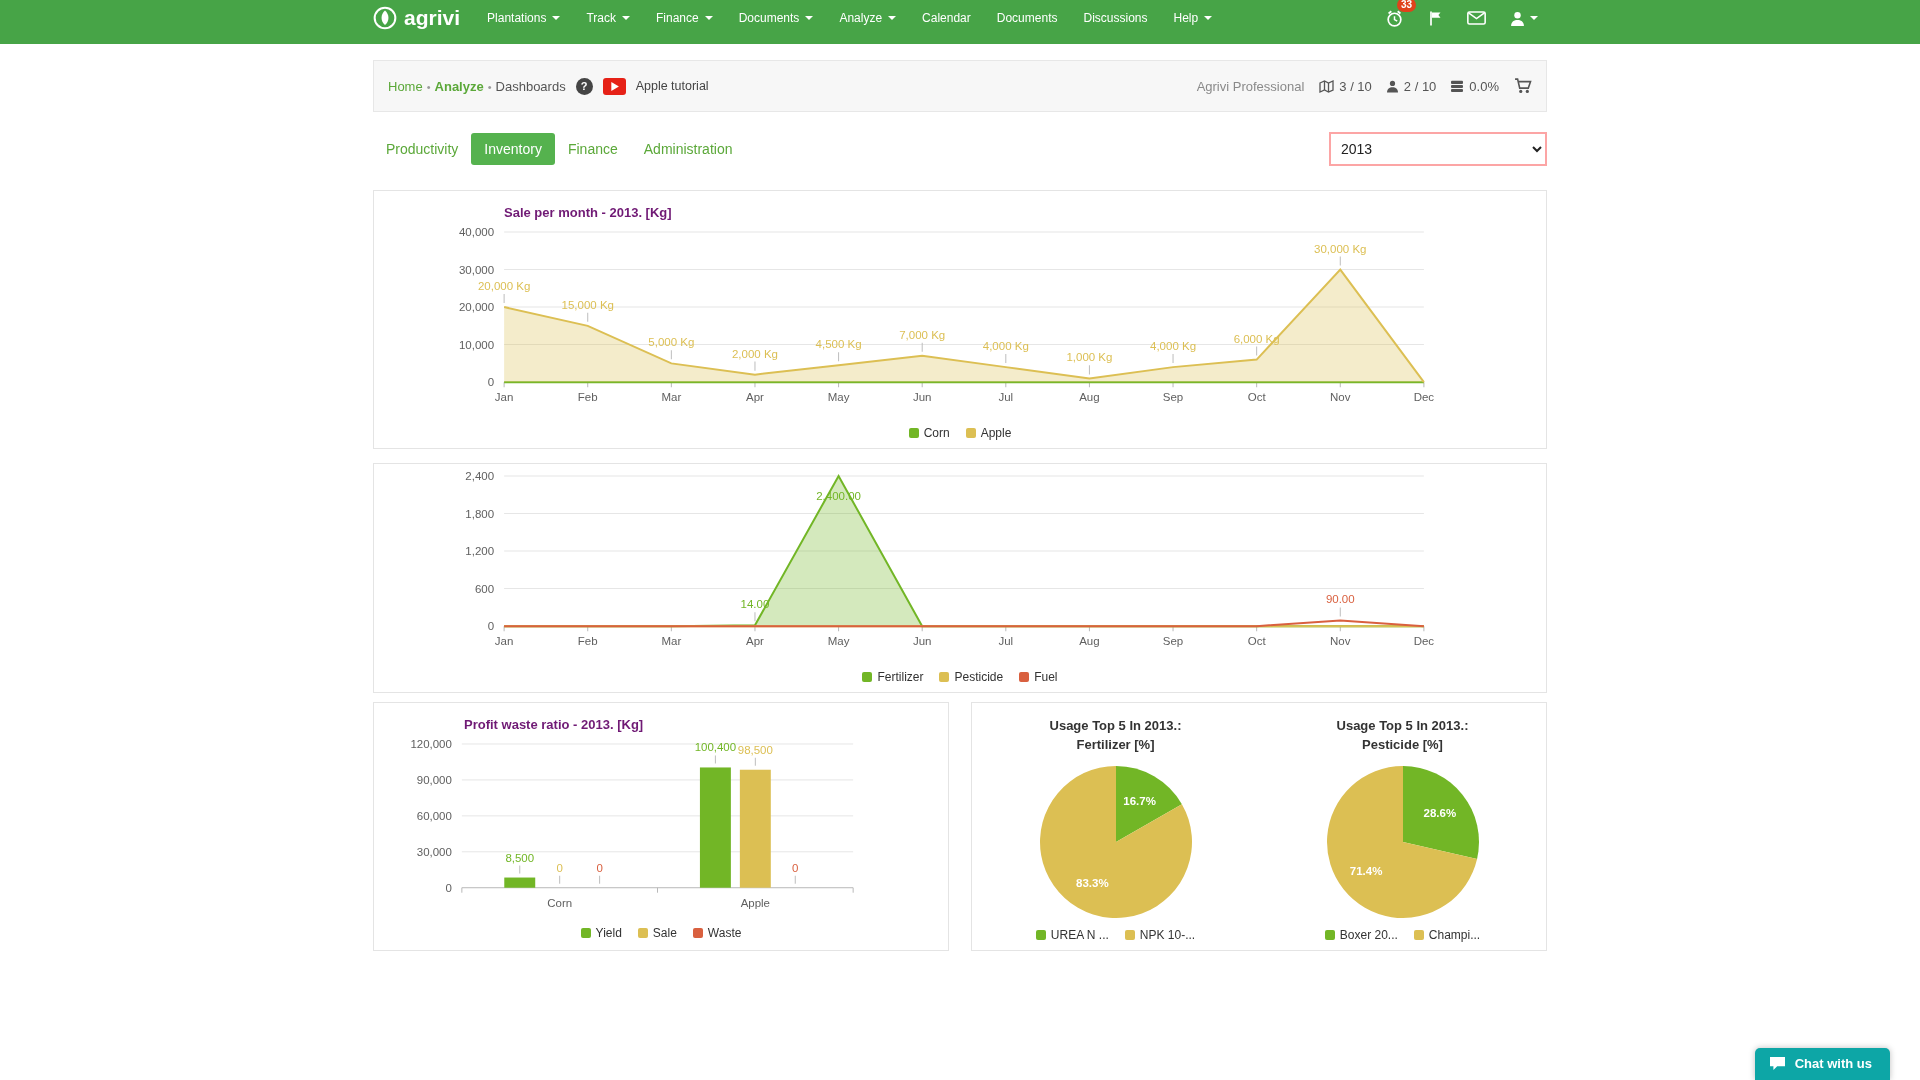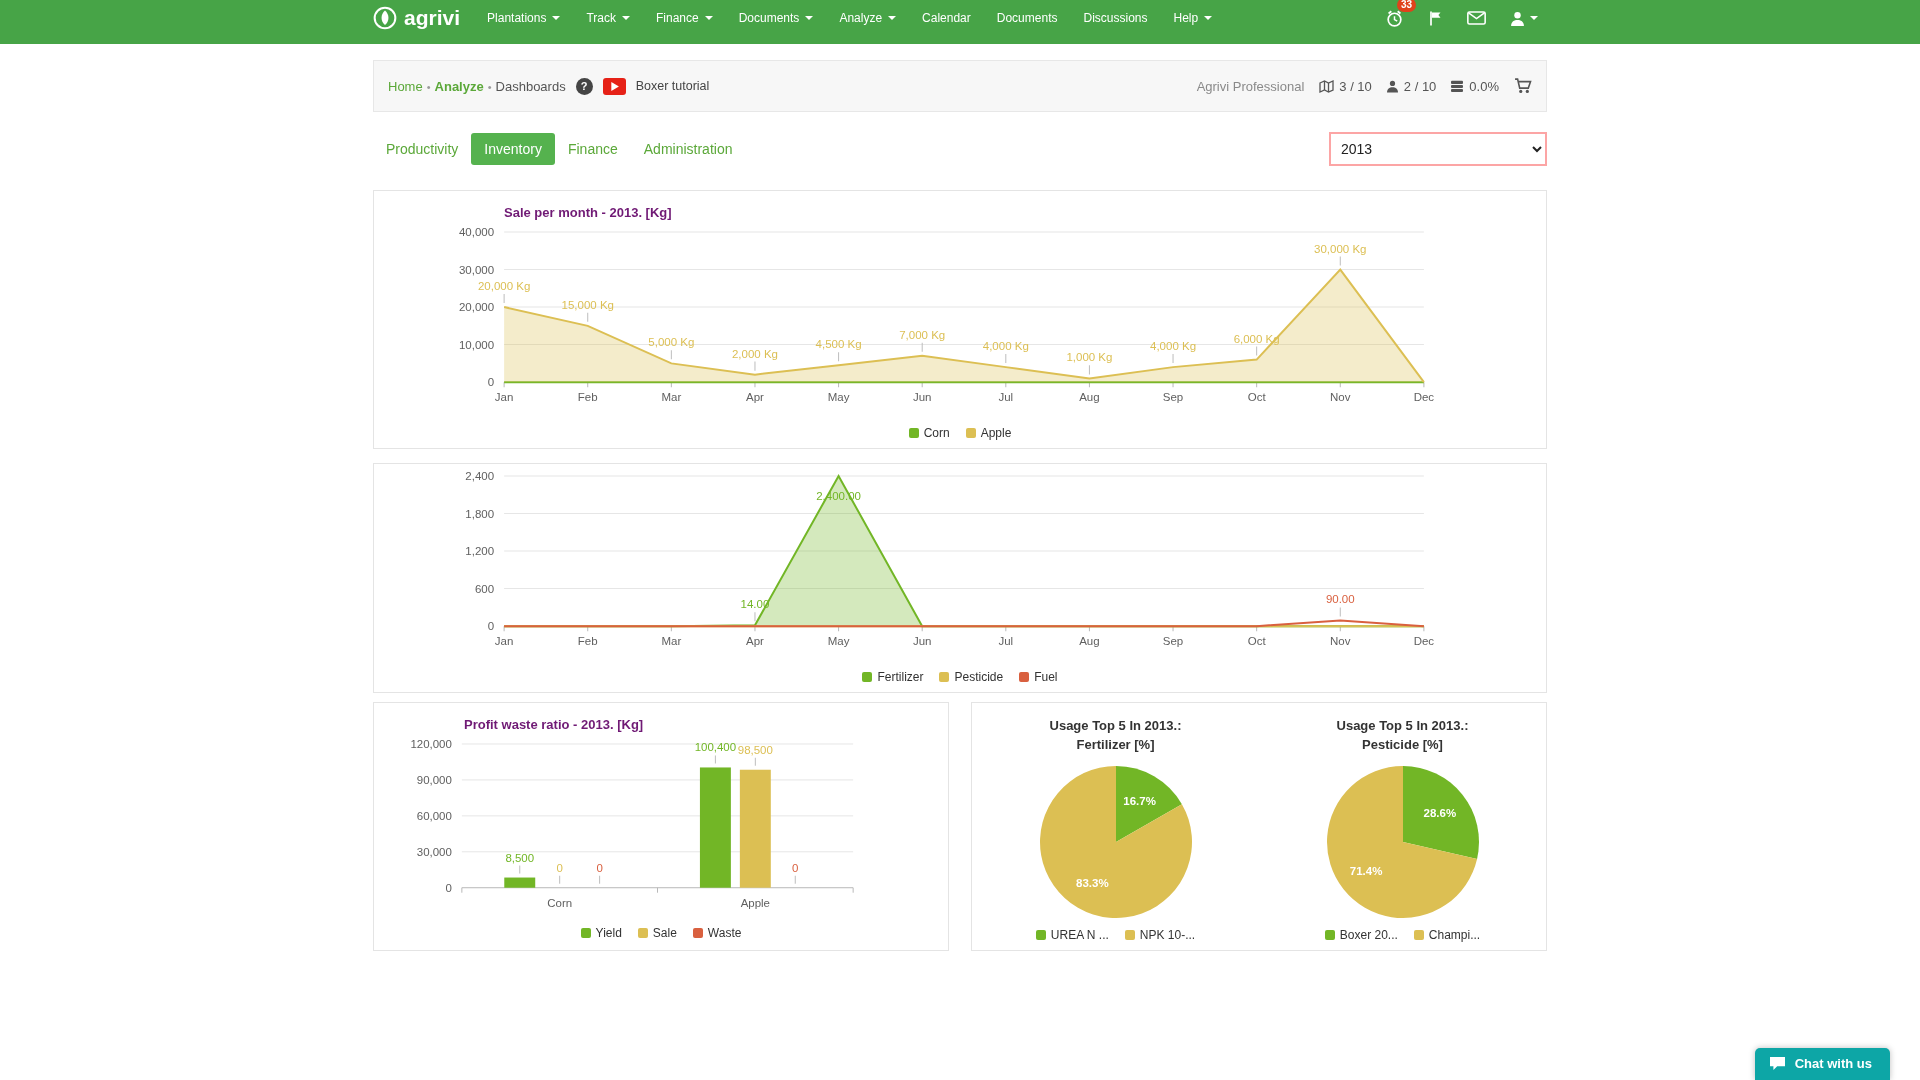--- a/index.html
+++ b/index.html
@@ -156,21 +156,21 @@
 
     <div class="crumb-bar">
       <div class="crumb-left">
         <span id="breadcrumb-links"><a>Home</a><span class="bc-sep">•</span><a>Analyze</a><span class="bc-sep">•</span><span class="bc-current">Dashboards</span></span>
         <span class="help-ic">?</span>
         <span class="yt">
           <svg width="11" height="11" viewBox="0 0 12 12">
               <path d="M2.5 1.2 L10.8 6 L2.5 10.8 Z" fill="#fff"></path>
             </svg>
         </span>
-        <a class="video-label">Boxer tutorial</a>
+        <a class="video-label">Apple tutorial</a>
       </div>
       <div class="crumb-right">
         <span class="plan">Agrivi Professional</span>
         <span id="plan-stats" style="display:inline-flex;gap:14px">
             <span class="stat">
               <span style="display: inline-flex;">
                 <svg width="15" height="13" viewBox="0 0 15 13">
                   <path d="M1 3 L5.5 1 L9.5 3 L14 1 V10 L9.5 12 L5.5 10 L1 12 Z" fill="none" stroke="#555" stroke-width="1.3"></path>
                   <path d="M5.5 1 V10 M9.5 3 V12" stroke="#555" stroke-width="1.3" fill="none"></path>
                 </svg>

